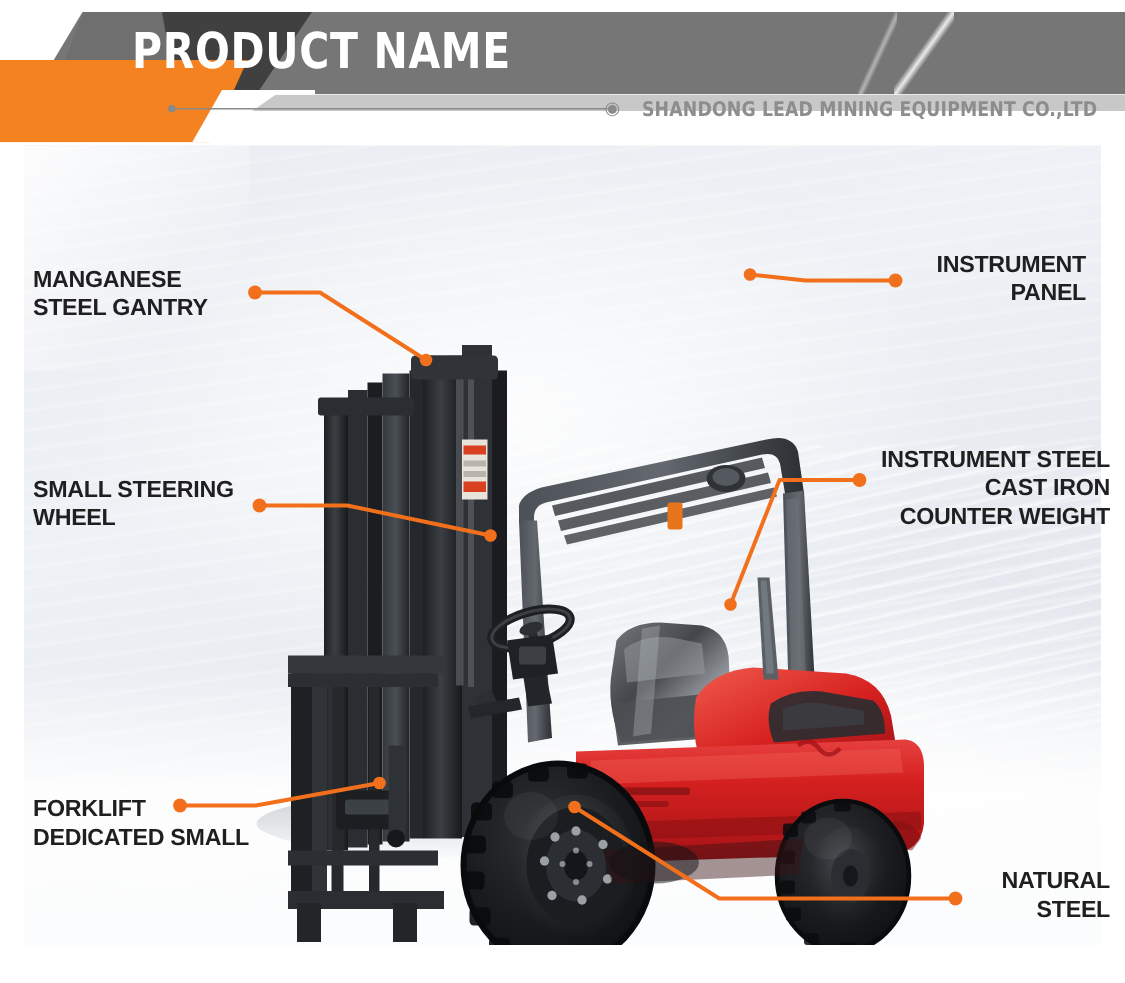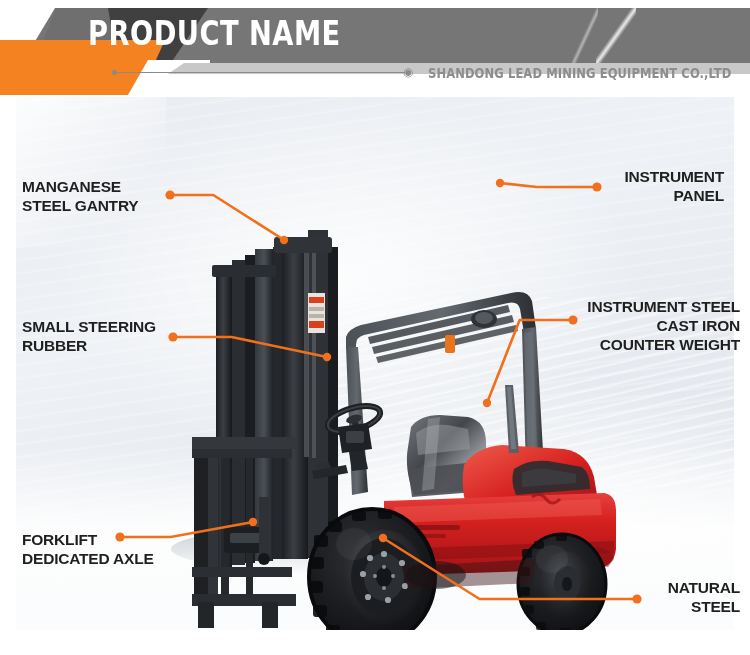--- a/index.html
+++ b/index.html
@@ -456,23 +456,23 @@
       <circle cx="573" cy="295" r="4.6" fill="#f2701b"></circle>
       <circle cx="487" cy="378" r="4.2" fill="#f2701b"></circle>
       <polyline points="637,574 479.52,574 383,513" fill="none" stroke="#f2701b" stroke-width="2.6" stroke-linejoin="round" stroke-linecap="round"></polyline>
       <circle cx="637" cy="574" r="4.6" fill="#f2701b"></circle>
       <circle cx="383" cy="513" r="4.2" fill="#f2701b"></circle>
     </svg>
   <div id="label-host">
       <div class="label" style="left: 22px; top: 152px;">MANGANESE
 STEEL GANTRY</div>
       <div class="label" style="left: 22px; top: 292px;">SMALL STEERING
-RUBBER</div>
+WHEEL</div>
       <div class="label" style="left: 22px; top: 505px;">FORKLIFT
-DEDICATED AXLE</div>
+DEDICATED SMALL</div>
       <div class="label right" style="left: 592px; top: 142px; width: 132px; text-align: right;">INSTRUMENT
 PANEL</div>
       <div class="label right" style="left: 556px; top: 272px; width: 184px;">INSTRUMENT STEEL
 CAST IRON
 COUNTER WEIGHT</div>
       <div class="label right" style="left: 636px; top: 553px; width: 104px;">NATURAL
 STEEL</div>
     </div>
 </div>
 

